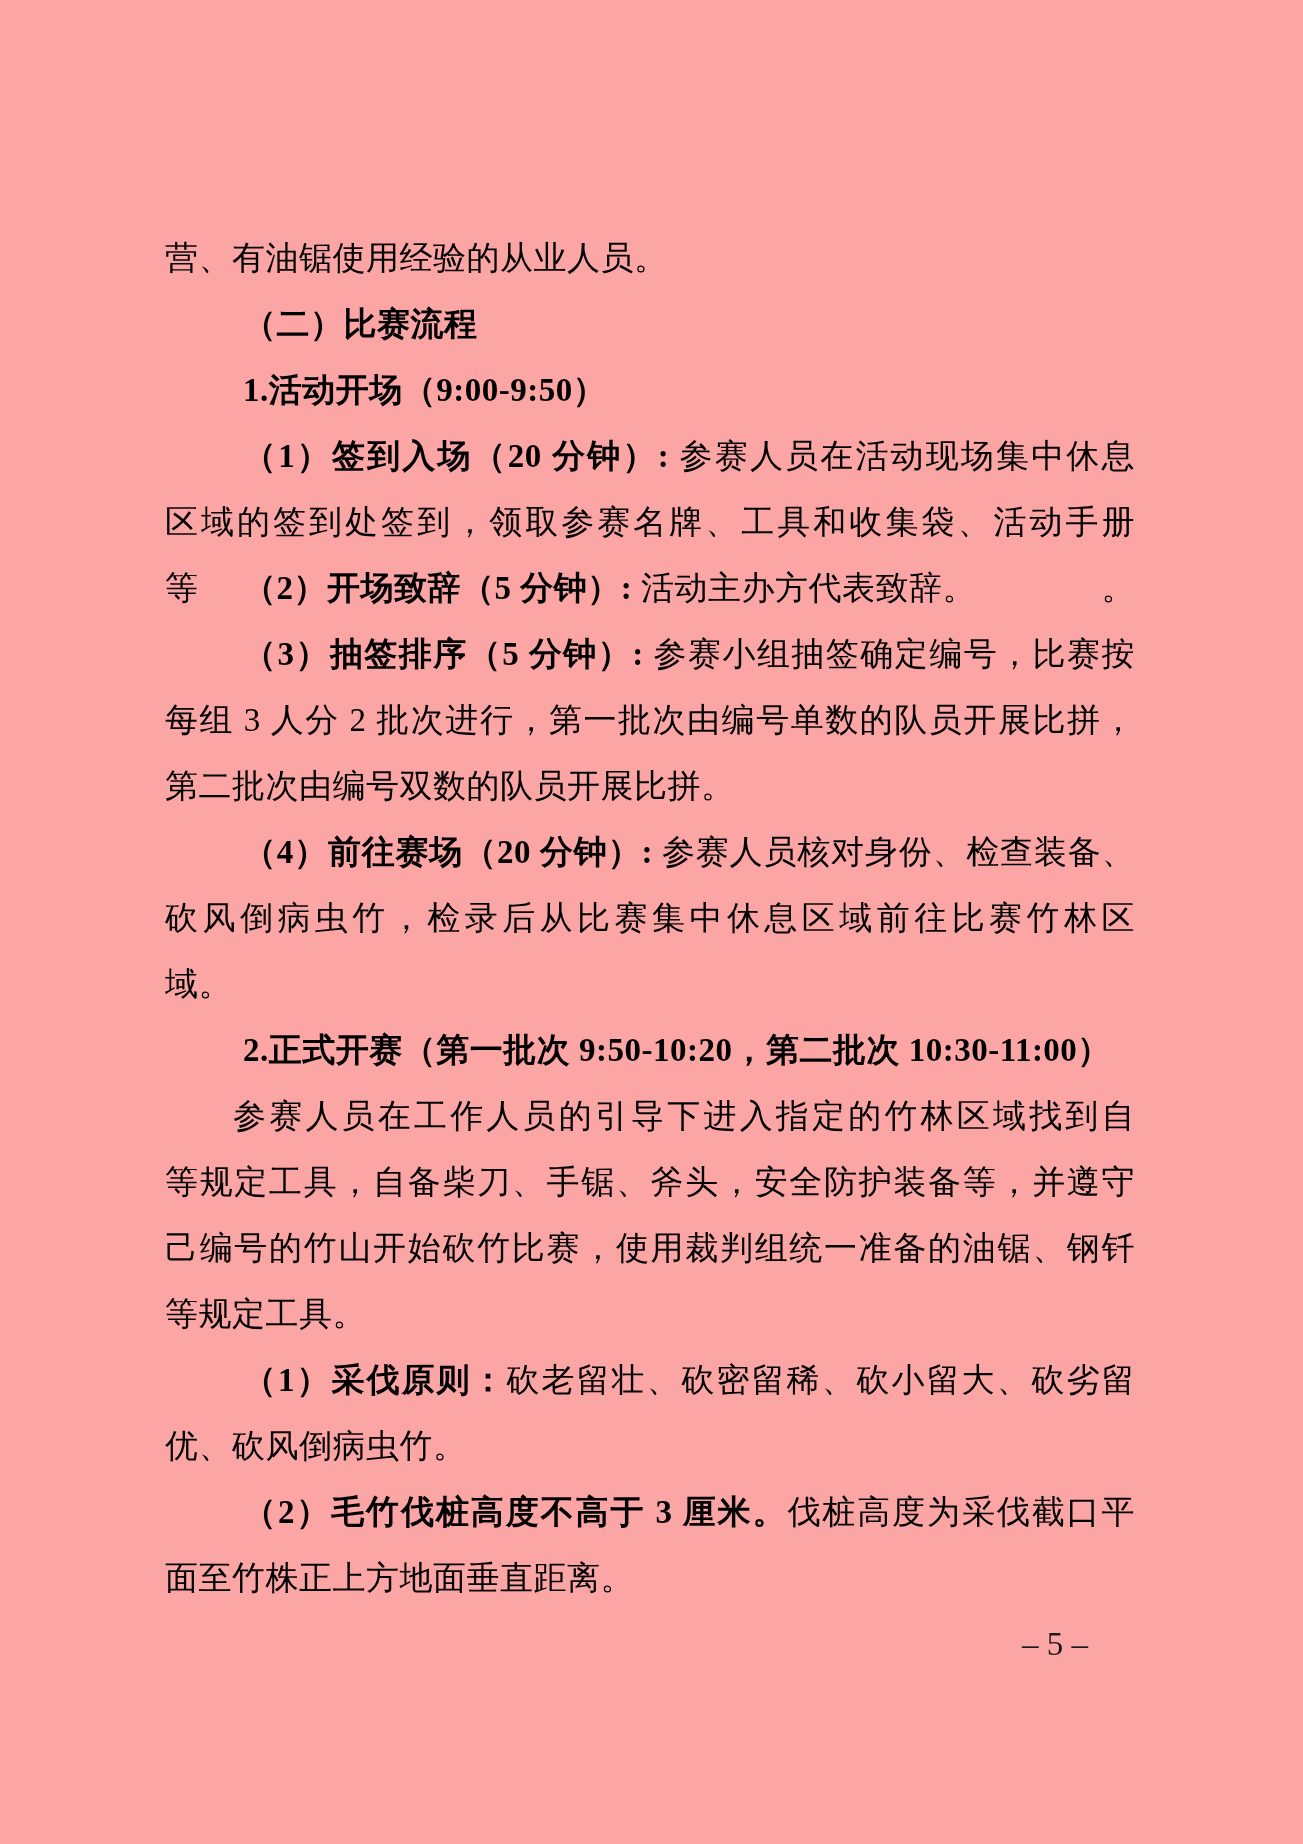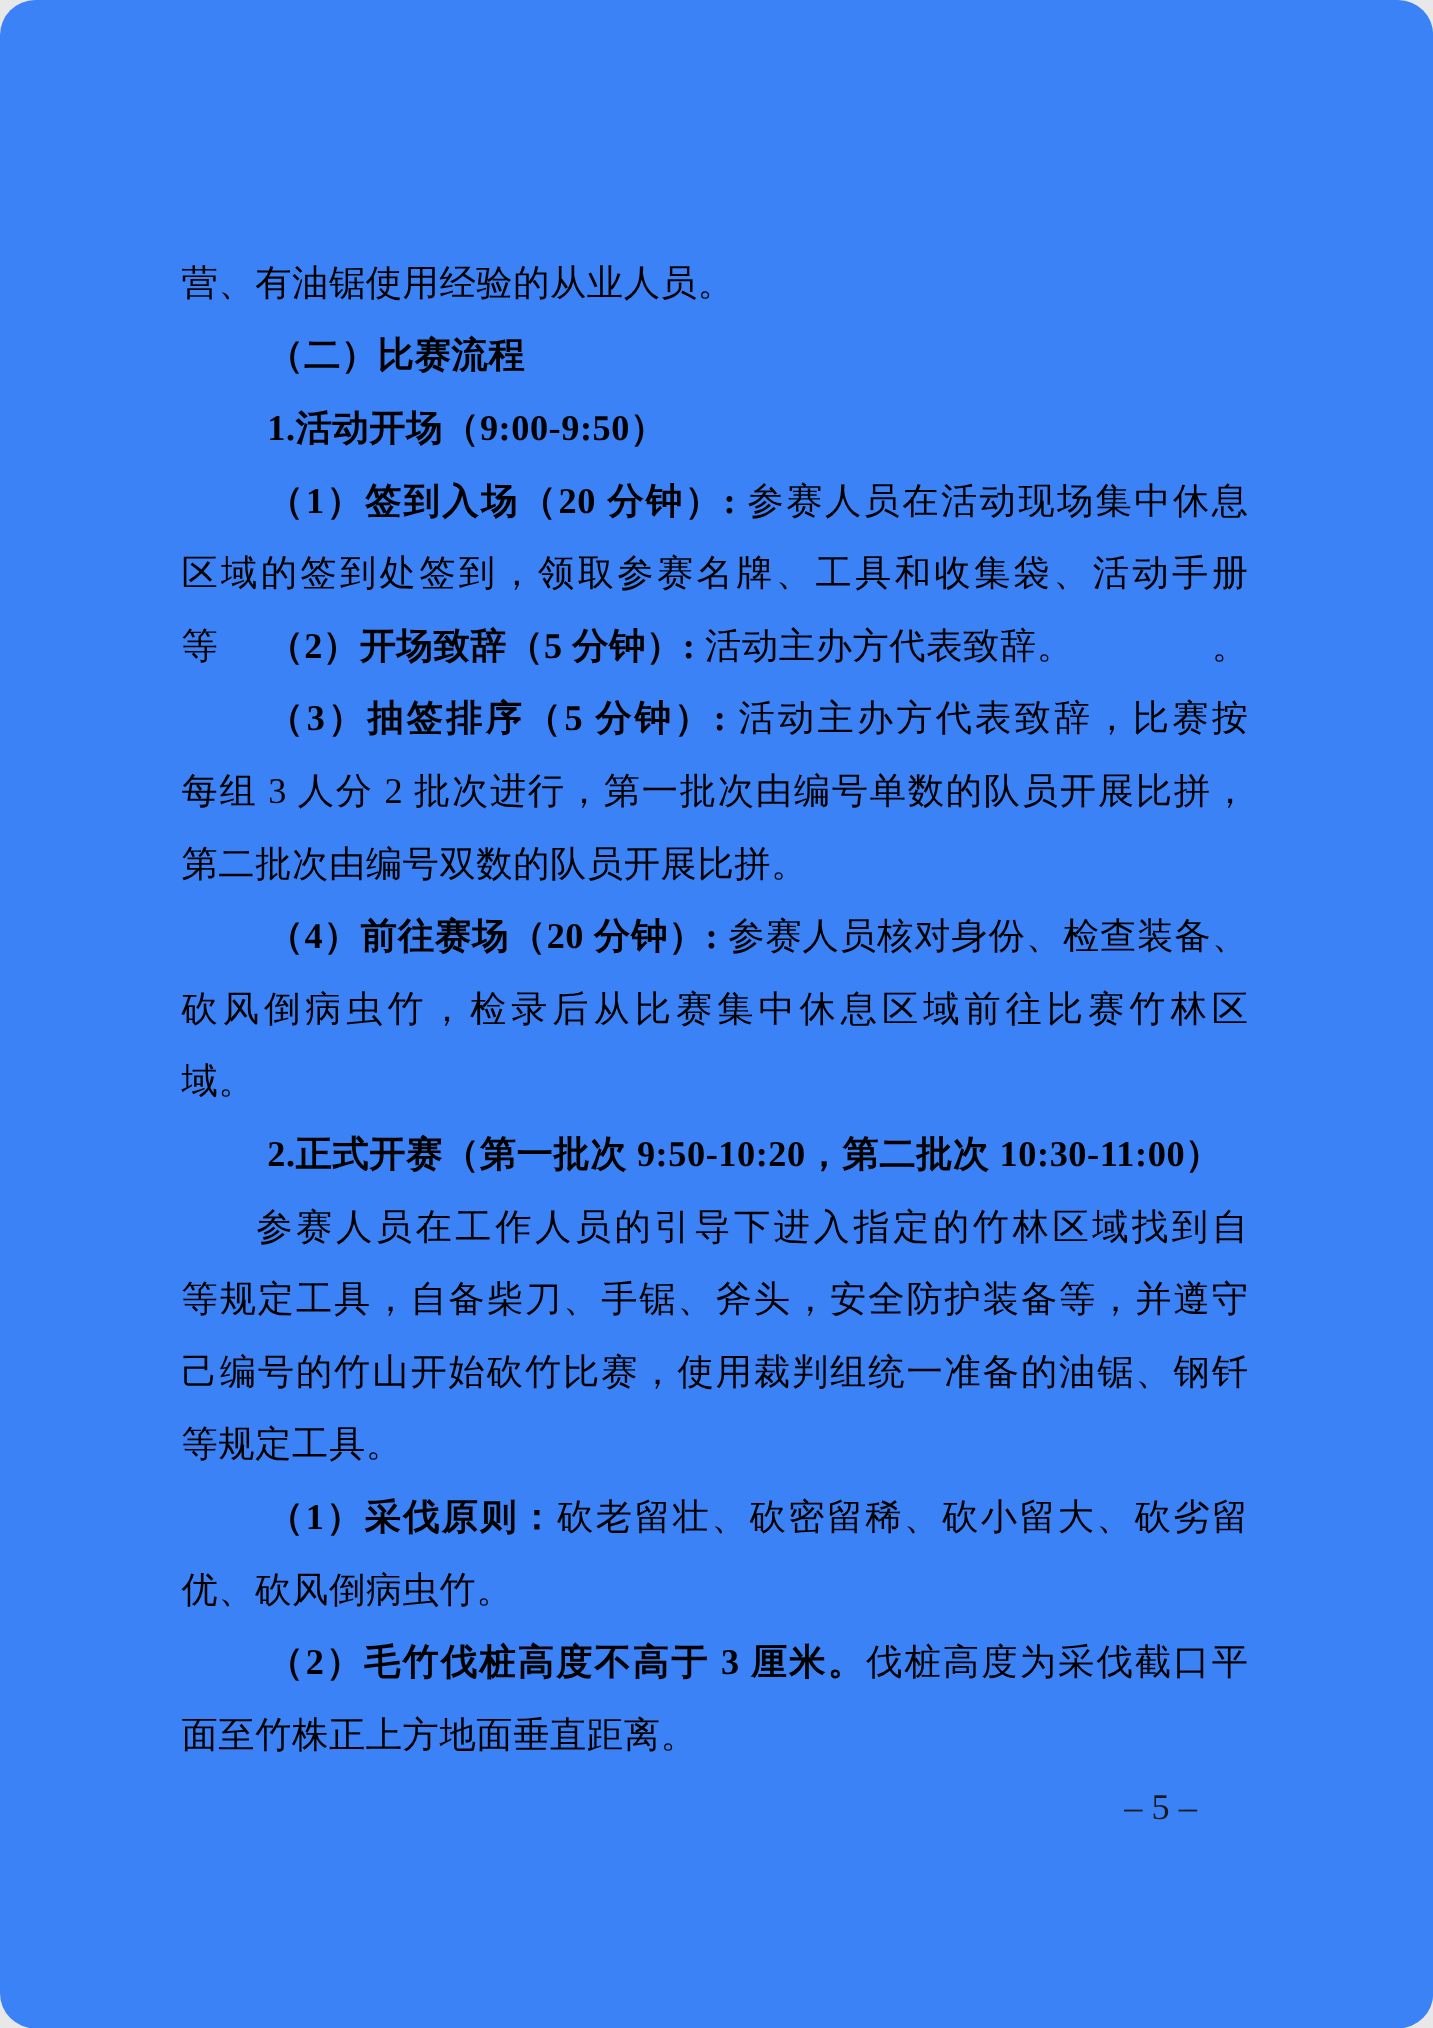--- a/index.html
+++ b/index.html
@@ -4,24 +4,23 @@
 <style>
   html, body { margin: 0; padding: 0; }
   body {
     width: 1303px; height: 1844px;
     background: #e8e8e8;
     font-family: "Liberation Serif", "DejaVu Serif", serif;
   }
   .page {
     position: relative;
     width: 1303px; height: 1844px;
-    background: #3b82f6;
+    background: #fca5a5;
     overflow: hidden;
     color: #000000;
-    border-radius: 32px;
   }
   .content {
     position: absolute;
     left: 165px; top: 225px;
     width: 970px;
   }
   .line {
     height: 66px;
     line-height: 66px;
     font-size: 33px;
@@ -58,21 +57,21 @@
     <div class="line indent"><span class="bold">（二）比赛流程</span></div>
 
     <div class="line indent"><span class="bold">1.活动开场（9:00-9:50）</span></div>
 
     <div class="line indent justify"><span class="bold">（1）签到入场（20 分钟）: </span><span>参赛人员在活动现场集中休息</span></div>
 
     <div class="line justify"><span>区域的签到处签到，领取参赛名牌、工具和收集袋、活动手册等。</span></div>
 
     <div class="line indent"><span class="bold">（2）开场致辞（5 分钟）: </span><span>活动主办方代表致辞。</span></div>
 
-    <div class="line indent justify"><span class="bold">（3）抽签排序（5 分钟）: </span><span>活动主办方代表致辞，比赛按</span></div>
+    <div class="line indent justify"><span class="bold">（3）抽签排序（5 分钟）: </span><span>参赛小组抽签确定编号，比赛按</span></div>
 
     <div class="line justify"><span>每组 3 人分 2 批次进行，第一批次由编号单数的队员开展比拼，</span></div>
 
     <div class="line"><span>第二批次由编号双数的队员开展比拼。</span></div>
 
     <div class="line indent justify"><span class="bold">（4）前往赛场（20 分钟）: </span><span>参赛人员核对身份、检查装备、</span></div>
 
     <div class="line justify"><span>砍风倒病虫竹，检录后从比赛集中休息区域前往比赛竹林区</span></div>
 
     <div class="line"><span>域。</span></div>

